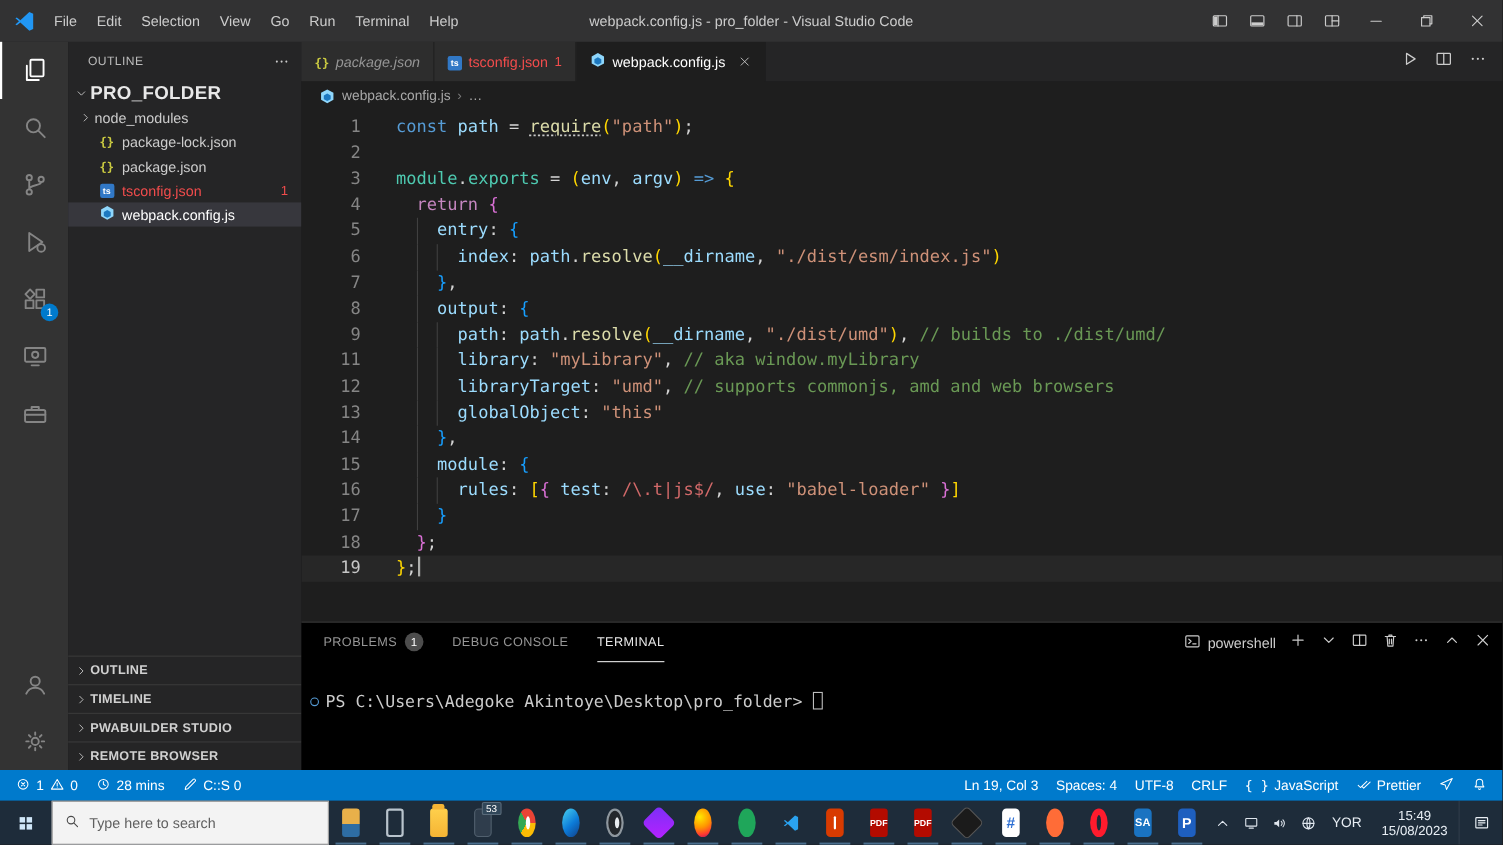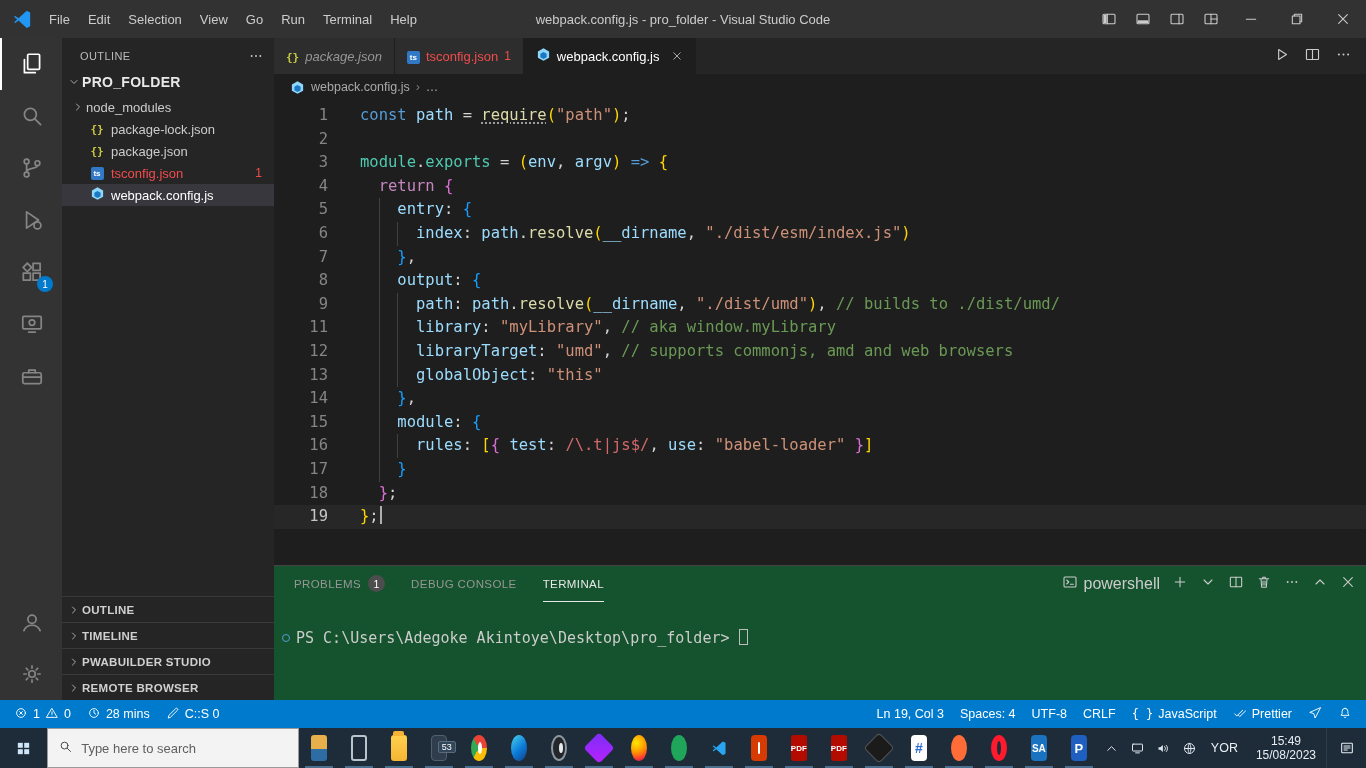--- a/index.html
+++ b/index.html
@@ -31,22 +31,22 @@
   .ab-badge { position:absolute; right:9px; bottom:6px; min-width:16px; height:16px;
               border-radius:50%; background:#007acc; color:#fff; font-size:10px;
               display:flex; align-items:center; justify-content:center; }
   .ab-bottom { margin-top:auto; }
 
   
   .sidebar { width:212px; background:#252526; color:#cccccc; display:flex; flex-direction:column; font-size:13px; }
   .sb-head { height:36px; display:flex; align-items:center; padding:0 10px 0 18px;
              font-size:11px; color:#bbbbbb; letter-spacing:.4px; }
   .sb-head .dots { margin-left:auto; color:#cccccc; }
-  .folder-row { height:22px; display:flex; align-items:flex-start; font-weight:bold;
-                font-size:14px; color:#e8e8e8; padding-left:4px; letter-spacing:.3px; }
+  .folder-row { height:22px; display:flex; align-items:center; font-weight:bold;
+                font-size:17px; color:#e8e8e8; padding-left:4px; letter-spacing:.3px; }
   .chev { width:16px; height:16px; display:inline-flex; align-items:center; justify-content:center; color:#cccccc; }
   .chev svg { width:12px; height:12px; }
   .file-row { height:22px; display:flex; align-items:center; padding-left:8px; cursor:default; }
   .file-row.indent { padding-left:26px; }
   .file-row.selected { background:#37373d; color:#ffffff; }
   .file-row .fi { width:18px; display:inline-flex; justify-content:center; margin-right:5px; }
   .file-row.err-file .lbl { color:#f14c4c; }
   .file-badge { margin-left:auto; margin-right:12px; color:#f14c4c; font-size:12px; }
   .ic-json { color:#cbcb41; font-family:"DejaVu Sans Mono",monospace; font-size:11px; font-weight:bold; }
   .ic-ts { background:#3178c6; color:#fff; font-size:8px; font-weight:bold; width:13px; height:13px;
@@ -84,31 +84,31 @@
   .code-line.cur .ln { color:#c6c6c6; }
   .lc { margin-left:32px; white-space:pre; position:relative; flex:1; }
   .guide { position:absolute; top:0; bottom:0; width:1px; background:#404040; display:block; }
   .tk-kw{color:#569cd6}.tk-ctrl{color:#c586c0}.tk-var{color:#9cdcfe}.tk-fn{color:#dcdcaa}
   .tk-str{color:#ce9178}.tk-cmt{color:#6a9955}.tk-type{color:#4ec9b0}
   .tk-b1{color:#ffd700}.tk-b2{color:#da70d6}.tk-b3{color:#179fff}.tk-re{color:#d16969}
   .tk-u{text-decoration:underline dotted #c8c8c8; text-underline-offset:3px;}
   .caret { display:inline-block; width:2px; height:18px; background:#aeafad; vertical-align:-3px; margin-left:1px; }
 
   
-  .panel { height:135px; border-top:1px solid #434343; background:#14532d; display:flex; flex-direction:column; }
+  .panel { height:135px; border-top:1px solid #434343; background:#000000; display:flex; flex-direction:column; }
   .panel-head { height:36px; display:flex; align-items:center; padding:0 10px 0 20px; }
   .ptabs { display:flex; gap:26px; height:100%; }
   .ptab { display:flex; align-items:center; gap:7px; font-size:11.5px; letter-spacing:.4px;
           color:#969696; border-bottom:1px solid transparent; cursor:default; }
   .ptab.active { color:#e7e7e7; border-bottom:1px solid #e7e7e7; }
   .pbadge { min-width:17px; height:17px; border-radius:50%; background:#4d4d4d; color:#fff;
             font-size:10.5px; display:flex; align-items:center; justify-content:center; }
   .panel-actions { margin-left:auto; display:flex; align-items:center; gap:12px; color:#cccccc; }
   .panel-actions .ic svg { width:16px; height:16px; }
-  .shell-pick { display:flex; align-items:center; gap:6px; font-size:16px; color:#cccccc; }
+  .shell-pick { display:flex; align-items:center; gap:6px; font-size:13px; color:#cccccc; }
   .term { flex:1; padding:26px 0 0 22px; font-family:"DejaVu Sans Mono", monospace;
           font-size:15px; color:#cccccc; }
   .term-line { height:21px; line-height:21px; white-space:pre; position:relative; }
   .cmd-dot { position:absolute; left:-14px; top:6px; width:8px; height:8px; border-radius:50%;
              border:1.5px solid #569cd6; display:block; }
   .term-caret { display:inline-block; width:9px; height:16px; border:1px solid #bdbdbd; vertical-align:-2px; }
 
   
   .statusbar { height:28px; background:#007acc; color:#ffffff; display:flex; align-items:center;
                font-size:12.5px; padding:0 6px; }
@@ -151,21 +151,21 @@
   .k-redapp::after { content:""; position:absolute; inset:7px; background:#ffffff; border-radius:1px; }
   .k-pdf { background:#b30b00; color:#fff; font-size:8px; border-radius:3px; }
   .k-blackgem { width:22px; height:22px; transform:rotate(45deg); background:#1b1b1b; border:1px solid #555; }
   .k-sharp { background:#ffffff; color:#2d6fd3; font-size:14px; }
   .k-postman { border-radius:50%; background:#ff6c37; position:relative; }
   .k-postman::after { content:""; position:absolute; inset:8px; background:#fff; border-radius:50%; }
   .k-opera { border-radius:50%; background:#ff1b2d; position:relative; }
   .k-opera::after { content:""; position:absolute; inset:6px; background:#1e2c3a; border-radius:50%; }
   .k-sa { background:#1a73c1; color:#fff; }
   .k-pblue { background:#1e5fbf; color:#fff; font-size:13px; }
-  .tb-badge { position:absolute; top:13px; right:3px; background:#314759; color:#fff; font-size:9px;
+  .tb-badge { position:absolute; top:1px; right:3px; background:#314759; color:#fff; font-size:9px;
               padding:0 3px; border-radius:2px; border:1px solid #5a6b7a; }
   .tb-tray { margin-left:auto; display:flex; align-items:center; height:100%; }
   .tray-ic { width:26px; height:100%; display:flex; align-items:center; justify-content:center; color:#dfe6ee; }
   .tray-ic svg { width:15px; height:15px; }
   .tray-lang { padding:0 8px; font-size:12.5px; }
   .tray-clock { text-align:center; font-size:12px; line-height:14px; padding:0 10px; }
   .tray-notif { width:40px; height:100%; display:flex; align-items:center; justify-content:center;
                 border-left:1px solid rgba(255,255,255,.08); }
   .tray-notif svg { width:16px; height:16px; }
 </style>

